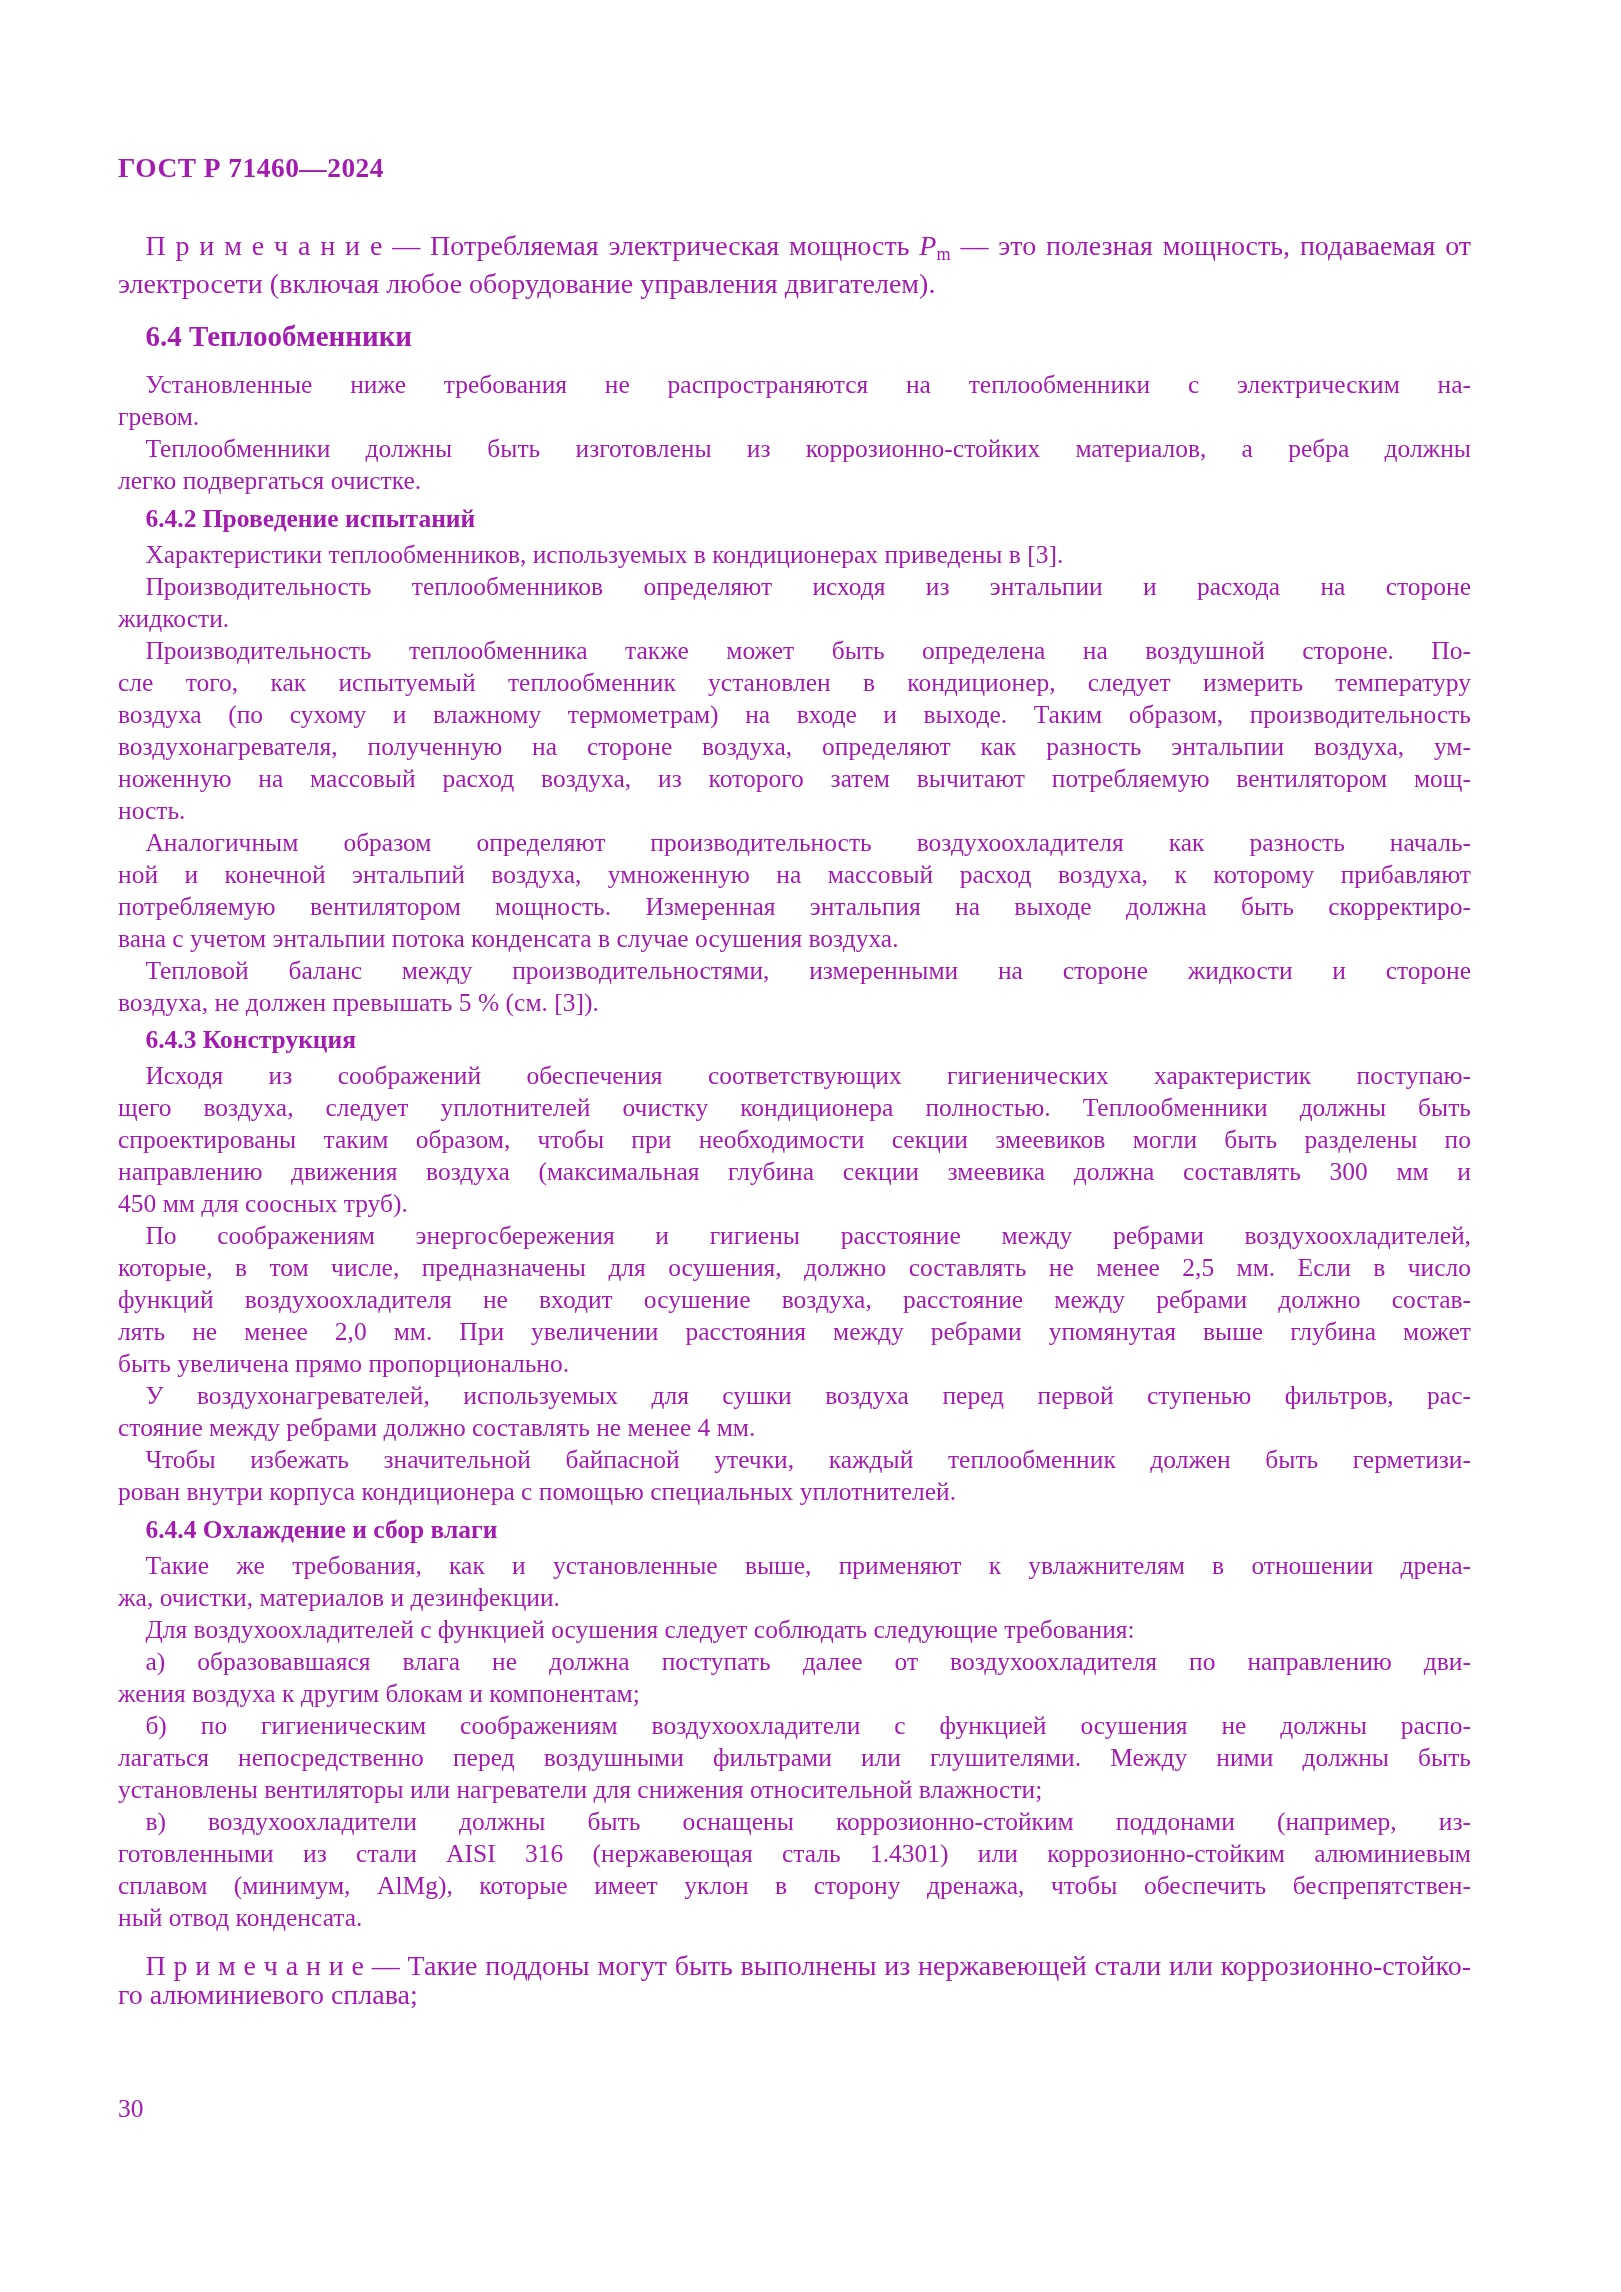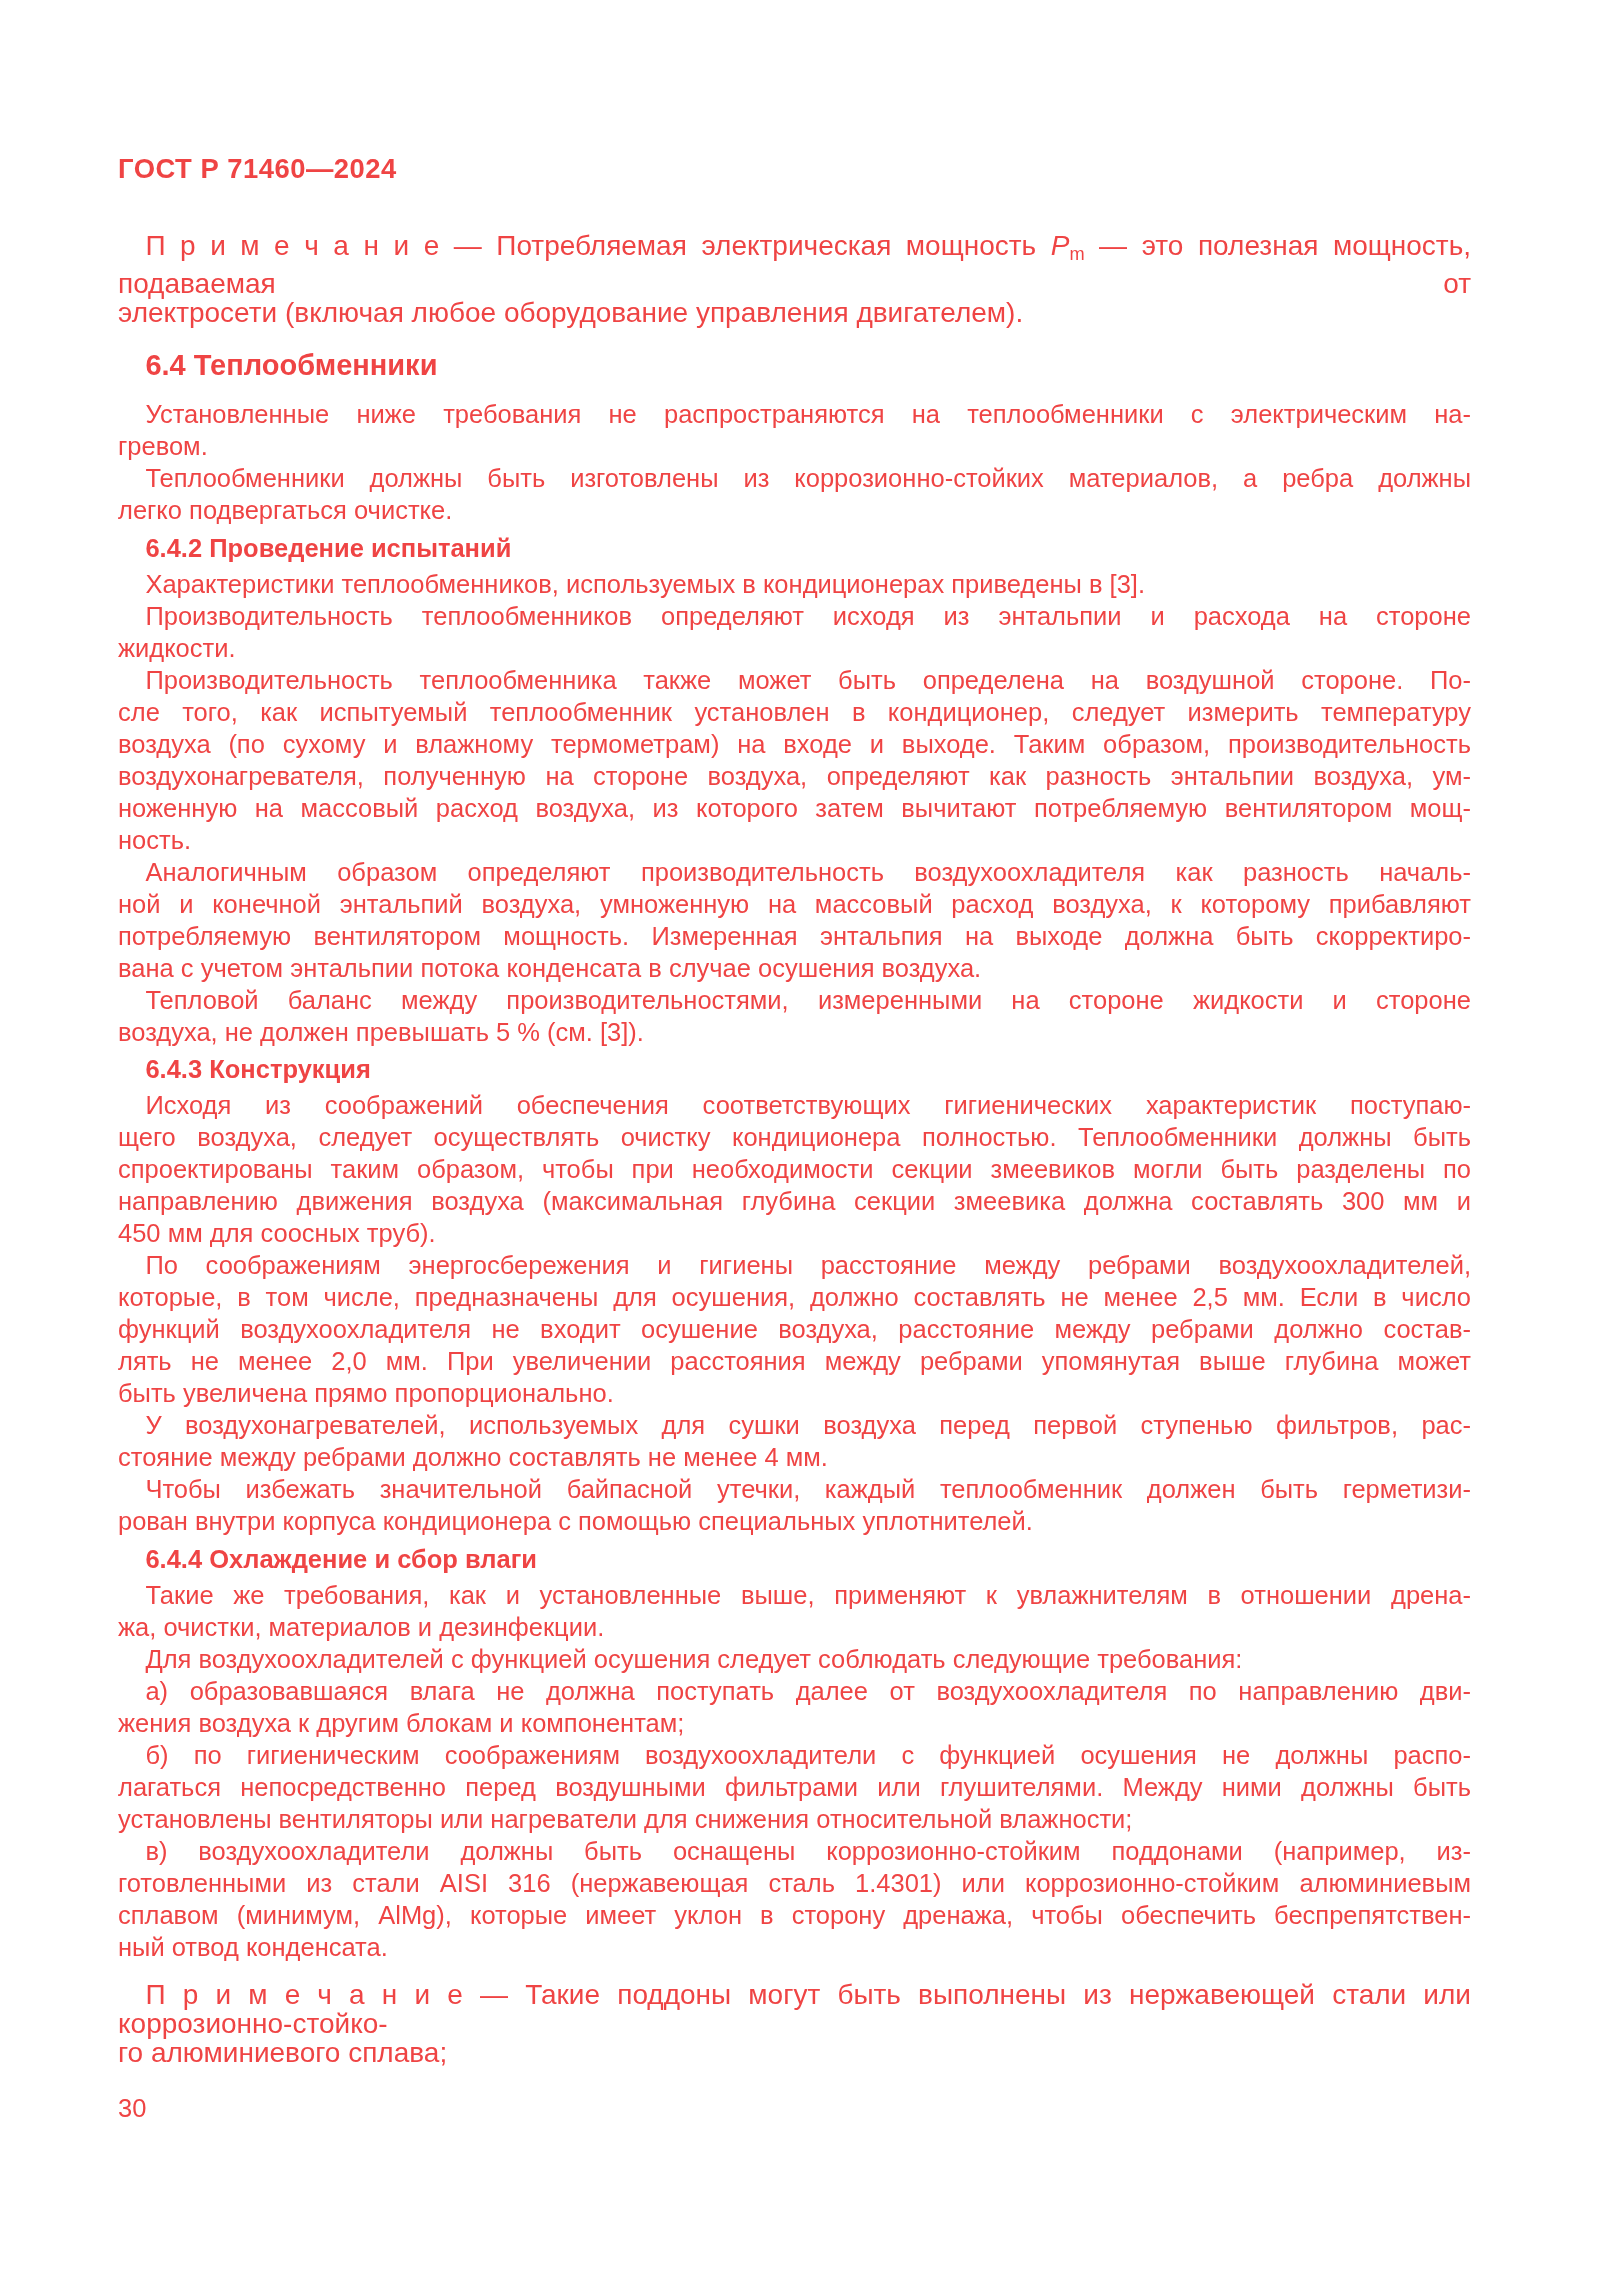--- a/index.html
+++ b/index.html
@@ -1,22 +1,22 @@
 <!DOCTYPE html>
 <html lang="ru"><head>
 <meta charset="utf-8">
 <style>
   html, body { margin: 0; padding: 0; background: #ffffff; }
   .page {
     position: relative;
     width: 1621px;
     height: 2293px;
     background: #ffffff;
-    color: #ef4444;
-    font-family: Liberation Sans, sans-serif;
+    color: #a21caf;
+    font-family: Liberation Serif, serif;
     overflow: hidden;
   }
   .doc-header {
     position: absolute;
     left: 118px;
     top: 153px;
     font-size: 27.4px;
     font-weight: bold;
     letter-spacing: 0.5px;
     white-space: nowrap;
@@ -111,21 +111,21 @@
         <div class="line">потребляемую вентилятором мощность. Измеренная энтальпия на выходе должна быть скорректиро-</div>
         <div class="line last">вана с учетом энтальпии потока конденсата в случае осушения воздуха.</div>
       </div>
       <div class="block para">
         <div class="line first">Тепловой баланс между производительностями, измеренными на стороне жидкости и стороне</div>
         <div class="line last">воздуха, не должен превышать 5 % (см. [3]).</div>
       </div>
       <div class="block heading-2">6.4.3 Конструкция</div>
       <div class="block para">
         <div class="line first">Исходя из соображений обеспечения соответствующих гигиенических характеристик поступаю-</div>
-        <div class="line">щего воздуха, следует осуществлять очистку кондиционера полностью. Теплообменники должны быть</div>
+        <div class="line">щего воздуха, следует уплотнителей очистку кондиционера полностью. Теплообменники должны быть</div>
         <div class="line">спроектированы таким образом, чтобы при необходимости секции змеевиков могли быть разделены по</div>
         <div class="line">направлению движения воздуха (максимальная глубина секции змеевика должна составлять 300 мм и</div>
         <div class="line last">450 мм для соосных труб).</div>
       </div>
       <div class="block para">
         <div class="line first">По соображениям энергосбережения и гигиены расстояние между ребрами воздухоохладителей,</div>
         <div class="line">которые, в том числе, предназначены для осушения, должно составлять не менее 2,5 мм. Если в число</div>
         <div class="line">функций воздухоохладителя не входит осушение воздуха, расстояние между ребрами должно состав-</div>
         <div class="line">лять не менее 2,0 мм. При увеличении расстояния между ребрами упомянутая выше глубина может</div>
         <div class="line last">быть увеличена прямо пропорционально.</div>

